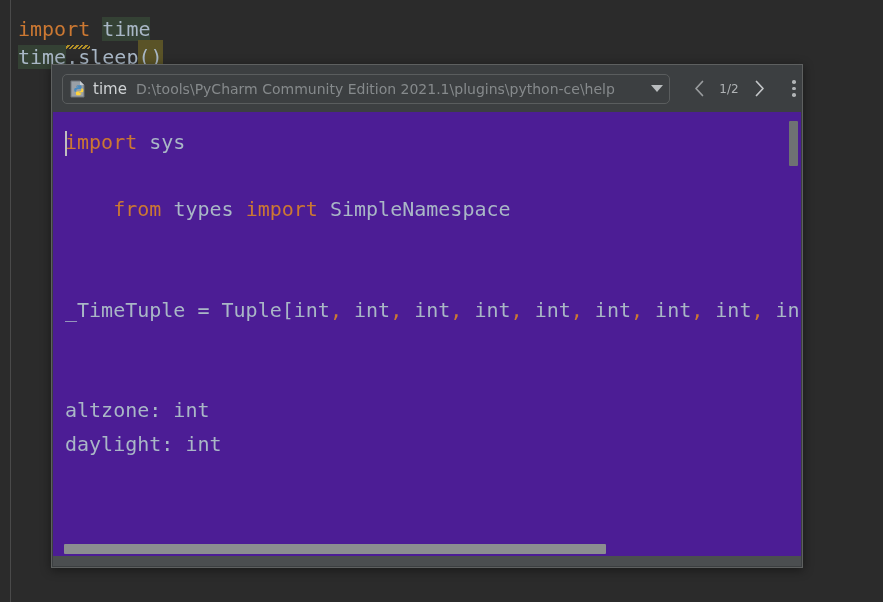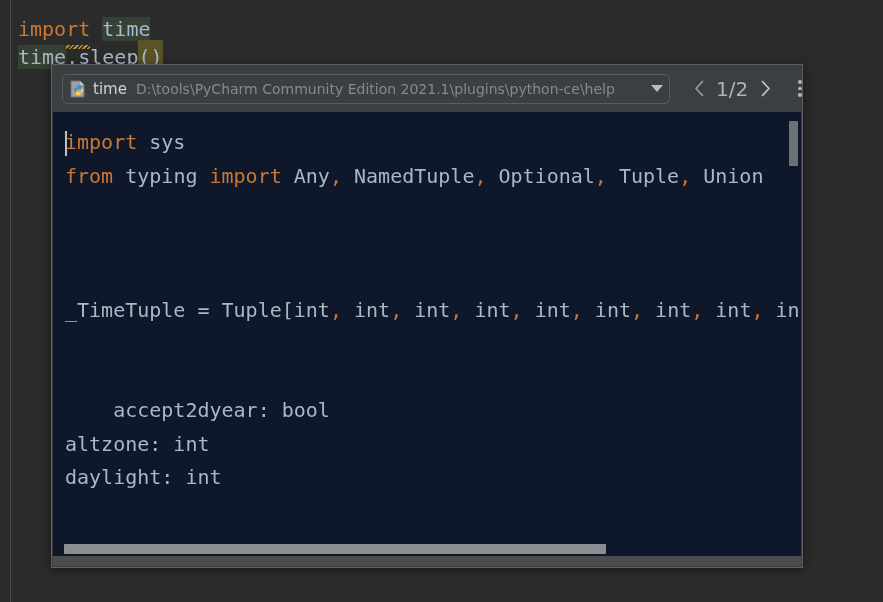--- a/index.html
+++ b/index.html
@@ -150,21 +150,21 @@
     width: 22px;
     height: 26px;
     display: flex;
     align-items: center;
     justify-content: center;
   }
   .chev svg { display:block; }
   .page-count {
     color: #b0b3b5;
     font-family: "DejaVu Sans", sans-serif;
-    font-size: 20px;
+    font-size: 12px;
     margin: 0 6px;
     min-width: 26px;
     text-align: center;
   }
   .kebab {
     width: 24px;
     height: 26px;
     display: flex;
     flex-direction: column;
     align-items: center;
@@ -179,21 +179,21 @@
     background: #b0b3b5;
   }
 
   
   .popup-body {
     position: absolute;
     left: 1px;
     right: 1px;
     top: 47px;
     bottom: 1px;
-    background: #0f172a;
+    background: #4c1d95;
     overflow: hidden;
   }
   .doc-code {
     position: absolute;
     left: 0; top: 0; right: 0; bottom: 0;
     overflow: hidden;
     padding-top: 14px;
     box-sizing: border-box;
   }
   .doc-line {
@@ -303,28 +303,27 @@
           <i></i>
           <i></i>
       </span>
     </div>
   </div>
 
   <div class="popup-body">
     <div class="doc-code">
 
     <div class="doc-line"><span class="caret"></span><span class="kw">import</span><span class="idn"> sys</span></div>
-        <div class="doc-line"><span class="kw">from</span><span class="idn"> typing </span><span class="kw">import</span><span class="idn"> Any</span><span class="cm">,</span><span class="idn"> NamedTuple</span><span class="cm">,</span><span class="idn"> Optional</span><span class="cm">,</span><span class="idn"> Tuple</span><span class="cm">,</span><span class="idn"> Union</span></div>
-        <div class="doc-line">&nbsp;</div>
+        <div class="doc-line">&nbsp;</div>
+        <div class="doc-line"><span class="idn">    </span><span class="kw">from</span><span class="idn"> types </span><span class="kw">import</span><span class="idn"> SimpleNamespace</span></div>
         <div class="doc-line">&nbsp;</div>
         <div class="doc-line">&nbsp;</div>
         <div class="doc-line"><span class="idn">_TimeTuple = Tuple[int</span><span class="cm">,</span><span class="idn"> int</span><span class="cm">,</span><span class="idn"> int</span><span class="cm">,</span><span class="idn"> int</span><span class="cm">,</span><span class="idn"> int</span><span class="cm">,</span><span class="idn"> int</span><span class="cm">,</span><span class="idn"> int</span><span class="cm">,</span><span class="idn"> int</span><span class="cm">,</span><span class="idn"> in</span></div>
         <div class="doc-line">&nbsp;</div>
         <div class="doc-line">&nbsp;</div>
-        <div class="doc-line"><span class="idn">    accept2dyear: bool</span></div>
         <div class="doc-line"><span class="idn">altzone: int</span></div>
         <div class="doc-line"><span class="idn">daylight: int</span></div>
       </div>
 
     <div class="v-scroll-track">
       <div class="v-scroll-thumb"></div>
     </div>
     <div class="body-bottom-strip"></div>
     <div class="h-scroll-thumb"></div>
   </div>

